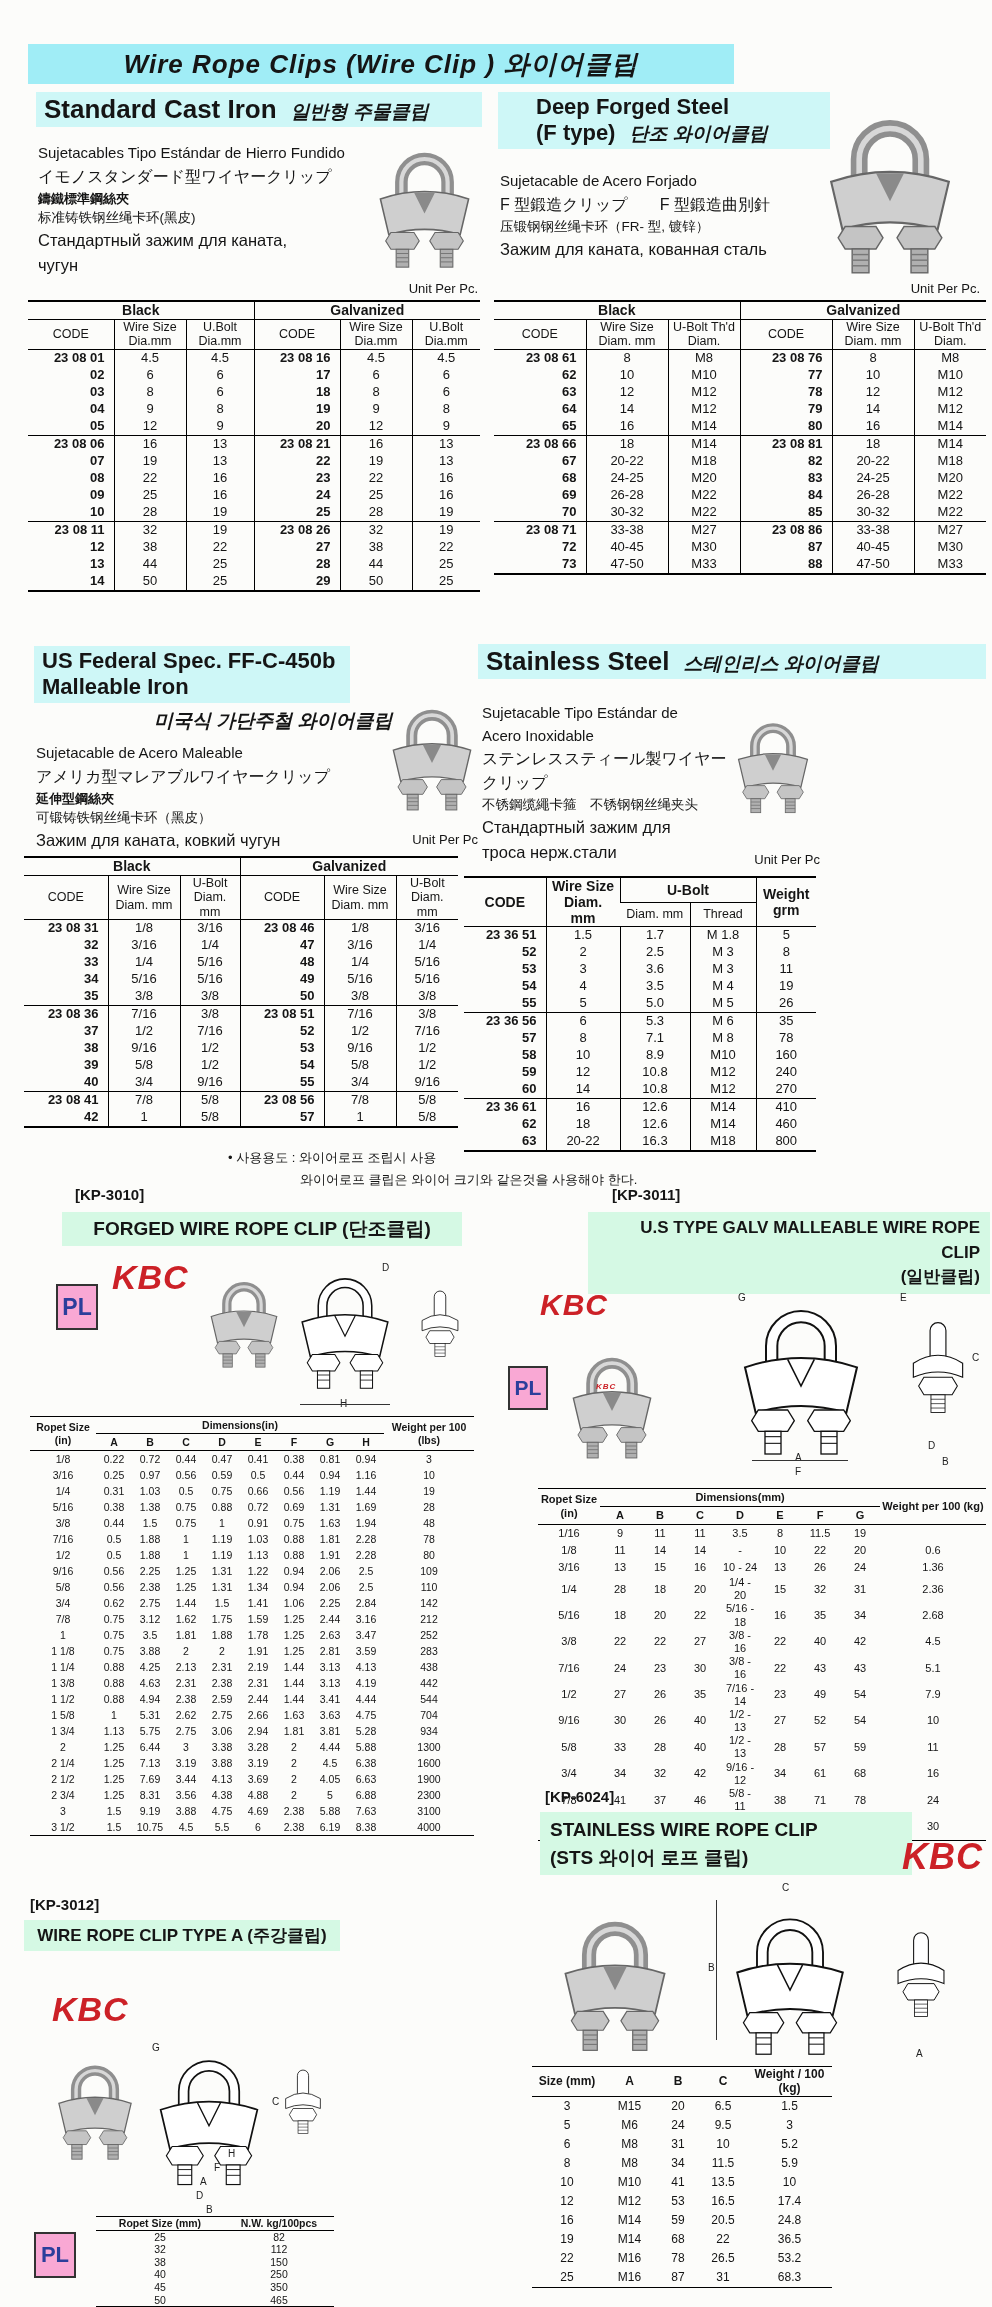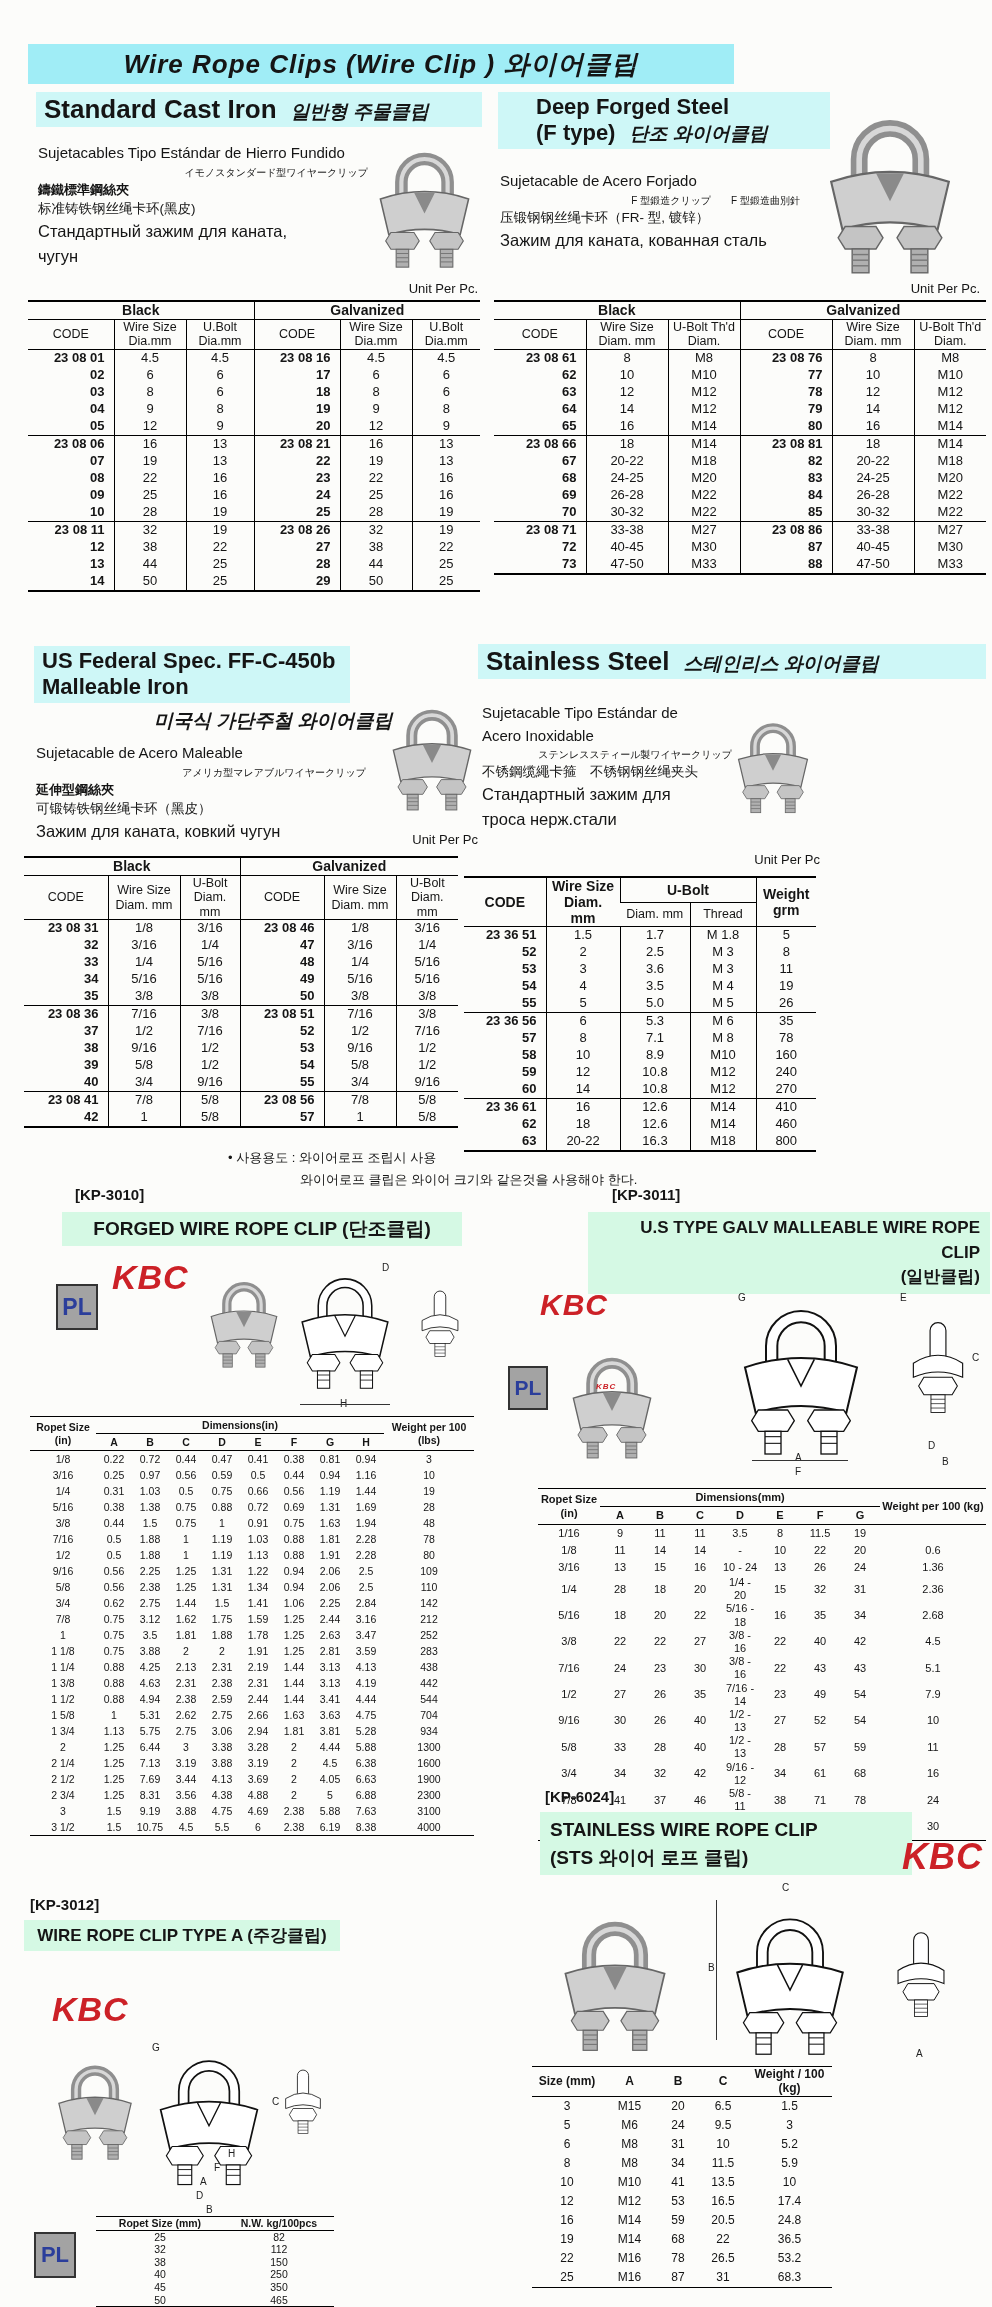--- a/index.html
+++ b/index.html
@@ -6,21 +6,21 @@
   body{font-family:"Liberation Sans", sans-serif; background:#ffffff; color:#151515;}
   #page{position:relative;width:992px;height:2307px;background:#fcfcfa;overflow:hidden;}
   .abs{position:absolute;}
   .banner{background:#a0edf6;text-align:center;font-weight:bold;font-style:italic;font-size:26px;line-height:40px;letter-spacing:1px;}
   .sec-bg{background:#cef7f7;padding:2px 8px;}
   .t-en{font-weight:bold;font-size:26px;}
   .t-en2{font-weight:bold;font-size:22px;line-height:1.2;}
   .t-ko{font-weight:bold;font-style:italic;font-size:19px;margin-left:14px;}
   .desc div{line-height:1.5;}
   .d-lat{font-size:15px;}
-  .d-jp{font-size:10px;text-align:right;}
+  .d-jp{font-size:16px;}
   .d-cn{font-size:13.5px;}
   .d-cnb{font-size:13px;font-weight:bold;}
   .d-ru{font-size:16.5px;}
   .unit{font-size:13px;text-align:right;}
   
   .cat-table{border-collapse:collapse;border-top:2px solid #000;border-bottom:2px solid #000;width:100%;}
   .cat-table th,.cat-table td{border-left:1px solid #000;padding:0 4px;text-align:center;font-size:13px;height:17px;line-height:1.15;}
   .cat-table th:first-child,.cat-table td:first-child{border-left:none;}
   .cat-table thead tr:first-child th{border-bottom:1px solid #000;font-weight:bold;font-size:14px;}
   .cat-table thead{border-bottom:1px solid #000;}
@@ -34,21 +34,21 @@
   .kp-table th,.kp-table td{padding:0 2px;text-align:center;line-height:1.2;}
   .kp-table th{font-weight:bold;}
   th.dims{border-bottom:1px solid #000;}
   .kp10 th,.kp10 td{font-size:10.5px;height:16px;}
   .kp11 th,.kp11 td{font-size:11px;height:17px;}
   .kp60 th,.kp60 td{font-size:12px;height:19px;}
   .kp12 th,.kp12 td{font-size:10.5px;height:12px;}
   .kp-label{font-size:15px;font-weight:bold;}
   .kp-bg{background:#d5f9e4;padding:4px 10px;font-weight:bold;}
   .kbc{color:#cc2127;font-style:italic;font-weight:900;letter-spacing:1px;}
-  .plbox{border:2px solid #333;background:#a3a3a3;color:#2b3e9b;font-weight:900;text-align:center;}
+  .plbox{border:2px solid #333;background:#f9a8d4;color:#2b3e9b;font-weight:900;text-align:center;}
   .foot{font-size:13px;line-height:1.5;}
   .dim{position:absolute;font-size:10px;color:#222;}
   .dimline{position:absolute;background:#333;}
 </style>
 </head>
 <body>
 
 <svg width="0" height="0" style="position:absolute" aria-hidden="true">
   <defs>
     <g id="clip-photo">

